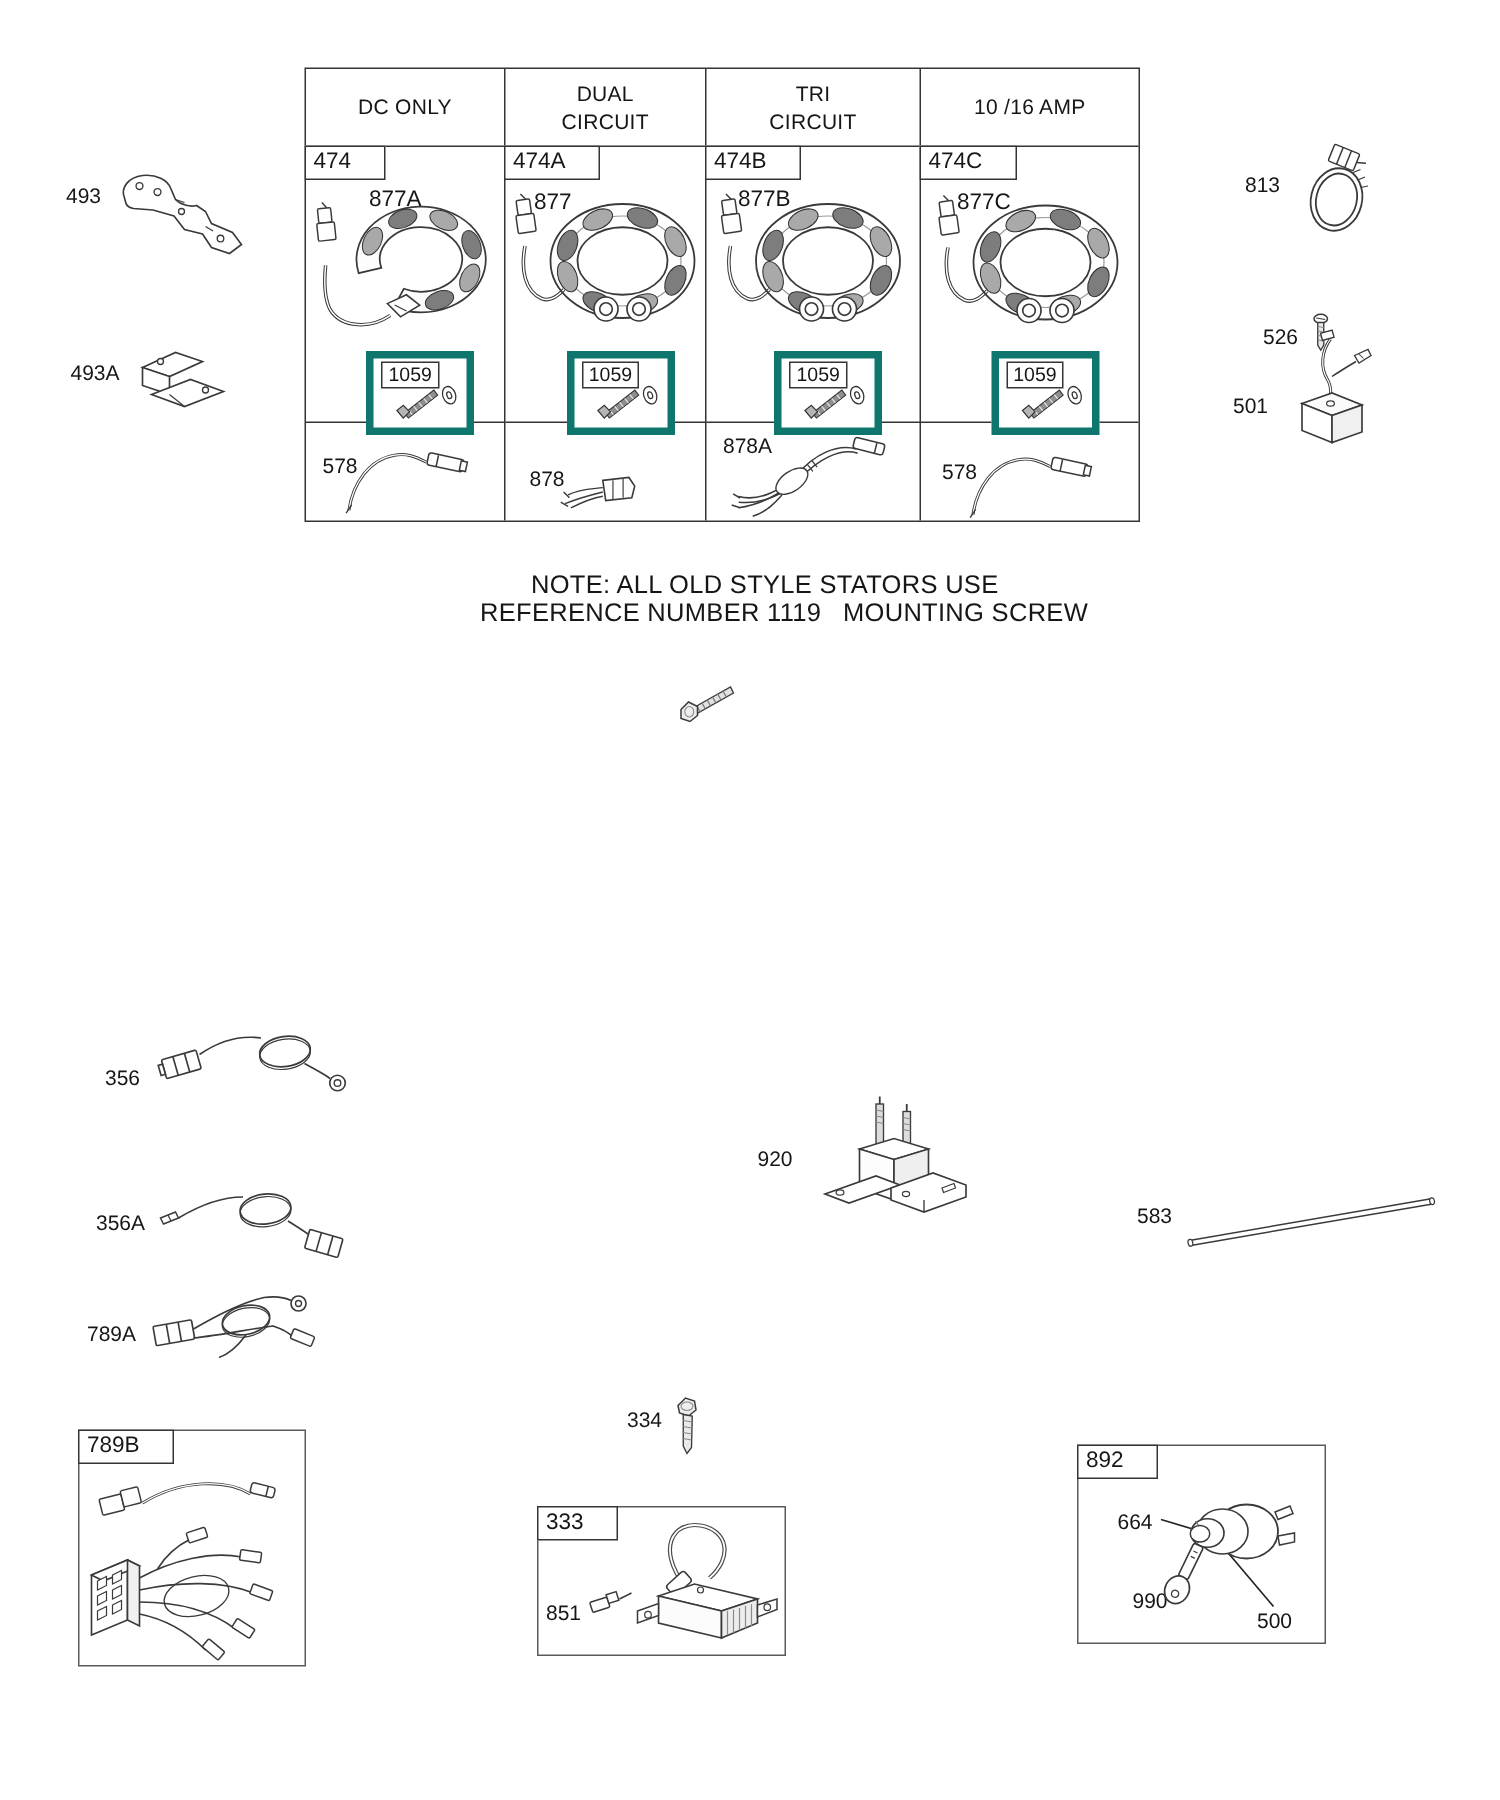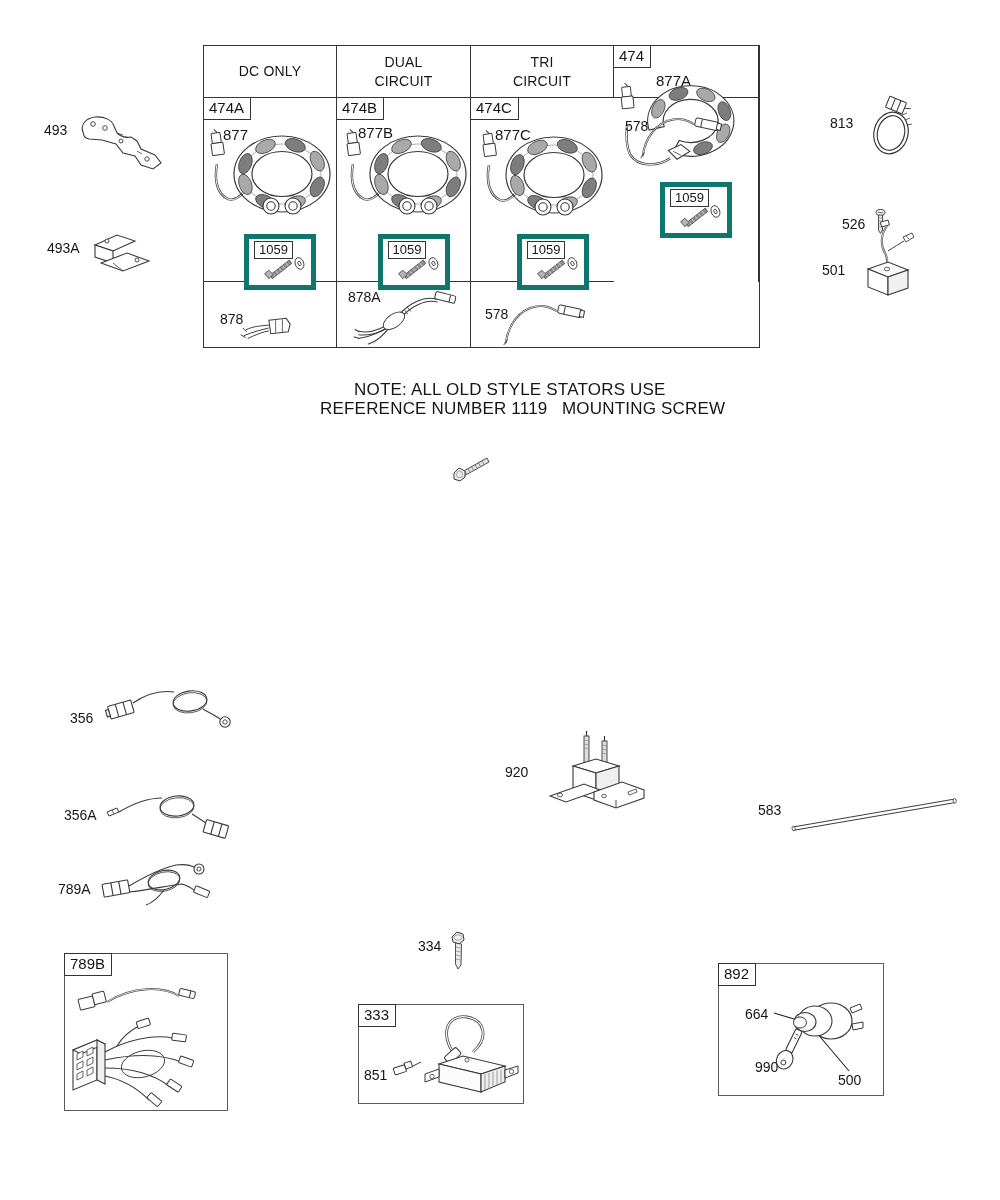--- a/index.html
+++ b/index.html
@@ -10,21 +10,21 @@
   
   .pt { position:absolute; left:203px; top:45px; border:1px solid #343434;
         display:grid; grid-template-columns:133px 134px 143px 145px; grid-template-rows:52px 184px 65px; background:#fff; }
   .pt > div { position:relative; border-right:1px solid #343434; border-bottom:1px solid #343434; }
   .pt > div.lc { border-right:none; }
   .pt > div.lr { border-bottom:none; }
   .hdrcell { display:flex; align-items:center; justify-content:center; }
   .hdr { white-space:pre-line; text-align:center; font-size:14px; line-height:1.3; letter-spacing:.2px; }
 
   .refbox { position:absolute; top:-1px; left:-1px; border:1.4px solid #343434; background:#fff;
-            font-size:15px; line-height:18px; padding:1px 6px 2px 5px; }
+            font-size:15px; line-height:18px; padding:1px 22px 2px 5px; }
   .slabel { position:absolute; font-size:15px; }
   .hwbox { position:absolute; top:124px; left:50%; margin-left:-26px; width:72px; height:56px;
            border:5px solid #0f766e; background:#fff;margin-top:12px; }
   .hwlabel { position:absolute; top:2px; left:5px; border:1.2px solid #343434; font-size:13px;
              line-height:15px; padding:0 4px 1px; background:#fff; }
   .lbl { position:absolute; font-size:14px; white-space:nowrap; }
   .art { position:absolute; overflow:visible; }
 
   
   .pbox { position:absolute; border:1px solid #5a5a5a; background:#fff; }
@@ -126,20 +126,23 @@
     <div class="hdrcell">
         <span class="hdr">DC ONLY</span>
       </div>
     <div class="hdrcell">
         <span class="hdr">DUAL
 CIRCUIT</span>
       </div>
     <div class="hdrcell">
         <span class="hdr">TRI
 CIRCUIT</span>
+      </div>
+    <div class="hdrcell lc">
+        <span class="hdr">10 /16 AMP</span>
       </div>
 
     <div>
       <span class="refbox">474</span>
       <span class="slabel" style="left:42px;top:26px">877A</span>
       <svg class="art" style="left:0;top:28px" width="130" height="96" viewBox="0 0 132 98">
           <use href="#sym-dc"></use>
         </svg>
       <div class="hwbox">
         <span class="hwlabel">1059</span>
@@ -447,21 +450,21 @@
       <path d="M7.5,15 L13.5,16 L13,37 L10,41 L7.5,36 Z" fill="#e9e9e9" stroke="#3a3a3a" stroke-width=".9"></path>
       <g stroke="#8a8a8a" stroke-width=".7">
         <line x1="7.5" y1="19" x2="13.3" y2="20"></line>
           <line x1="7.4" y1="23" x2="13.2" y2="24"></line>
         <line x1="7.4" y1="27" x2="13.1" y2="28"></line>
           <line x1="7.4" y1="31" x2="13.1" y2="32"></line>
       </g>
     </svg>
   </div>
 
-  <div class="pbox" style="left:64px;top:953px;width:164px;height:158px">
+  <div class="pbox" style="left:52px;top:953px;width:152px;height:158px">
     <span class="refbox">789B</span>
     <svg class="art" style="left:4px;top:26px" width="156" height="128" viewBox="0 0 156 128">
       <g transform="rotate(-14 24 22)" fill="#fff" stroke="#3a3a3a" stroke-width="1">
         <rect x="10" y="16" width="15" height="11" rx="1"></rect>
         <rect x="25" y="14" width="12" height="11" rx="1"></rect>
       </g>
       <path d="M38,22 C64,6 94,6 110,16" fill="none" stroke="#3a3a3a" stroke-width="2"></path>
       <path d="M38,22 C64,6 94,6 110,16" fill="none" stroke="#fff" stroke-width=".8"></path>
       <g transform="rotate(14 118 14)" fill="#fff" stroke="#3a3a3a" stroke-width="1">
         <rect x="110" y="10" width="16" height="7" rx="2"></rect>

